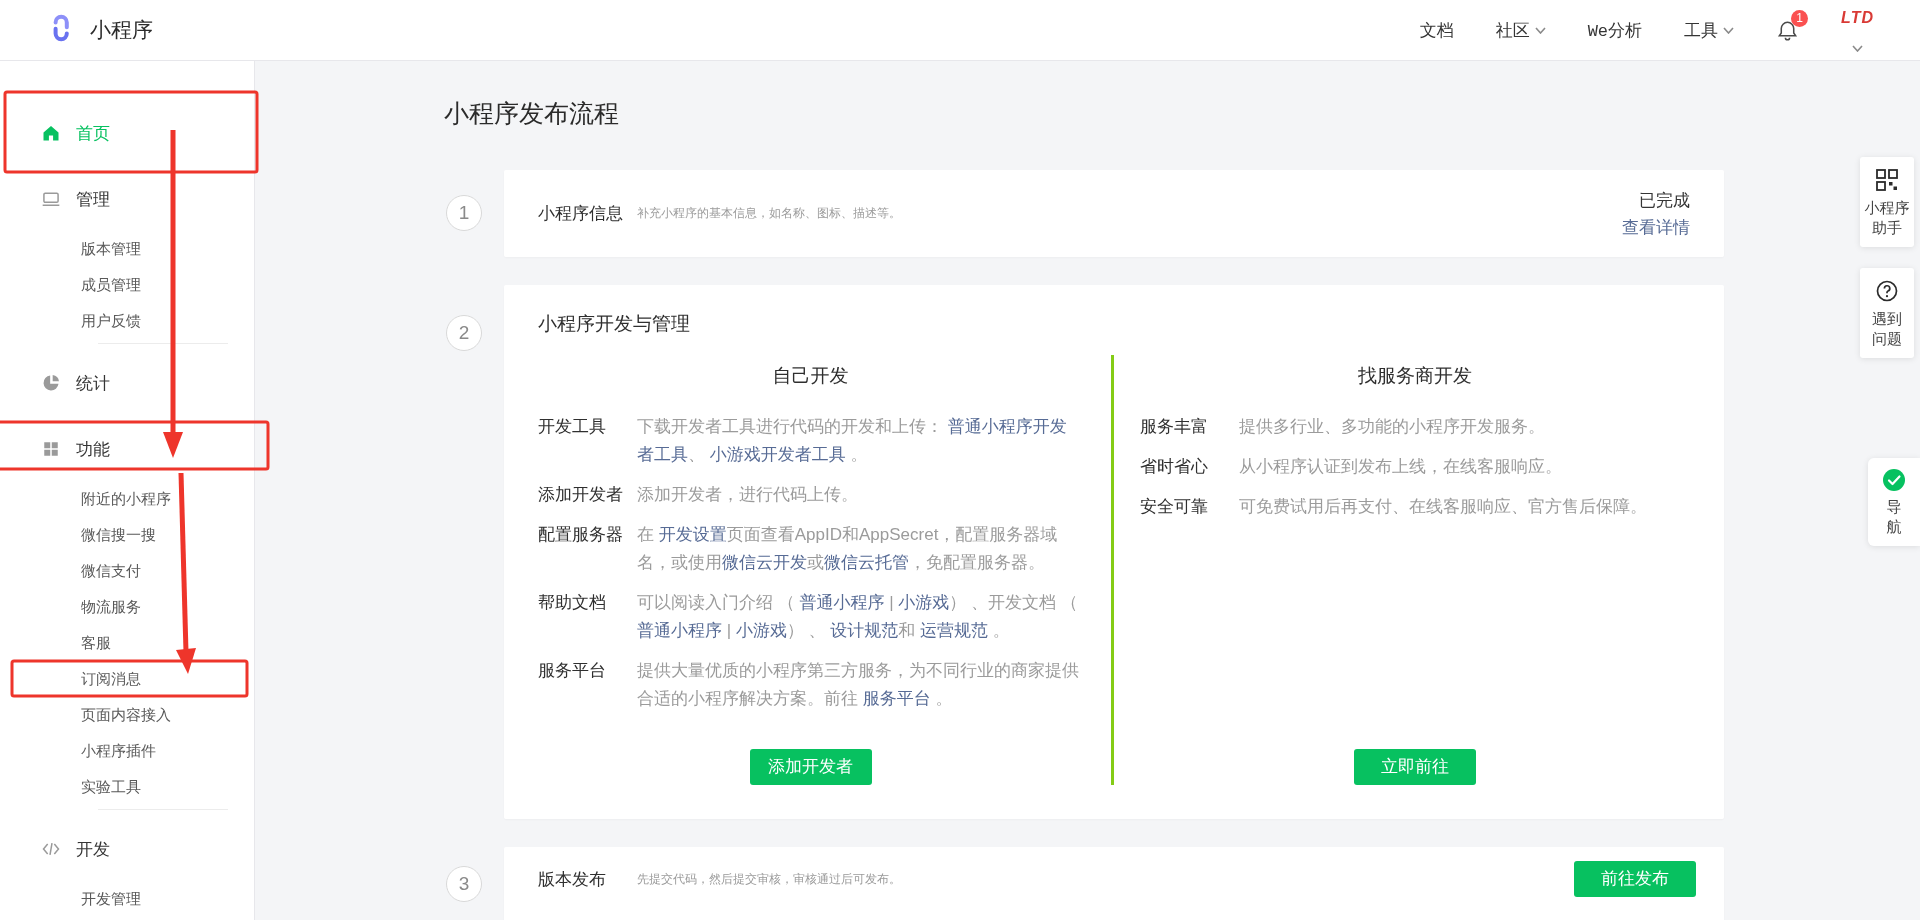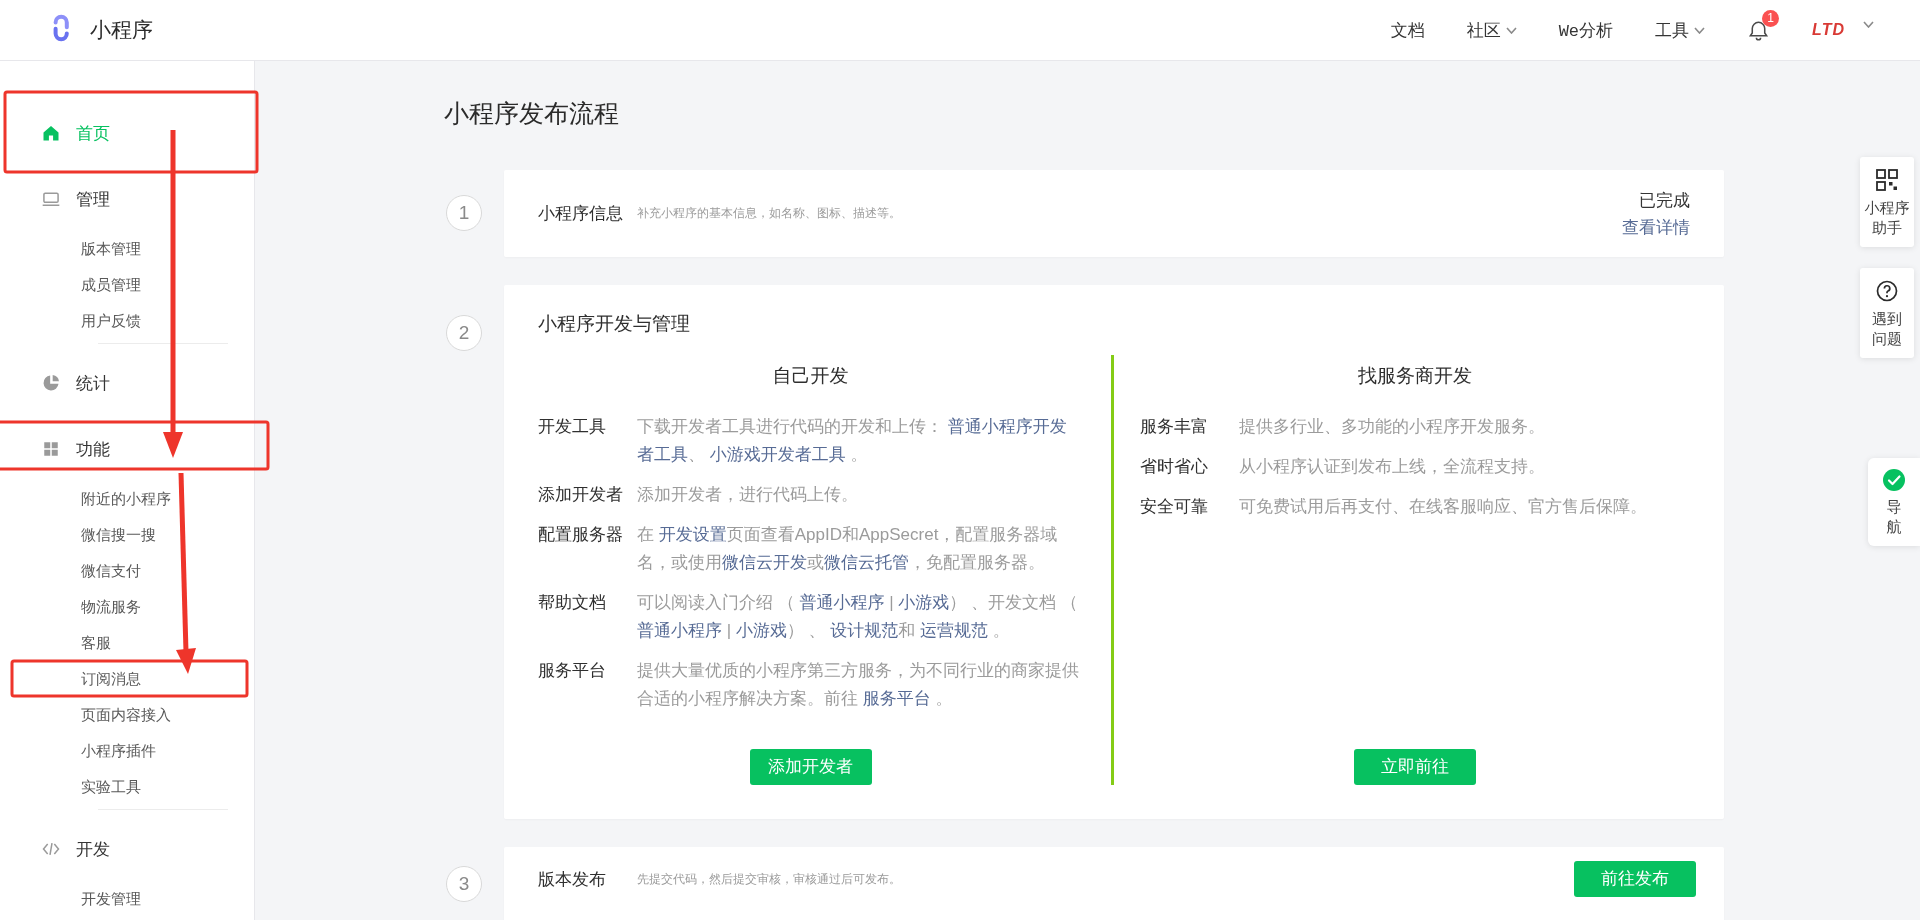--- a/index.html
+++ b/index.html
@@ -9,21 +9,21 @@
   
   .header { position:fixed; top:0; left:0; width:1920px; height:61px; background:#fff;
     border-bottom:1px solid #e7e7eb; display:flex; align-items:center; padding:0 46px; z-index:30; }
   .brand { display:flex; align-items:center; gap:12px; font-size:21px; color:#2b2b2b; }
   .header-nav { margin-left:auto; display:flex; align-items:center; gap:42px; }
   .nav-item { display:flex; align-items:center; gap:5px; font-size:17px; color:#353535; cursor:pointer;font-family:Liberation Mono, monospace; }
   .chev { width:11px; height:7px; }
   .bell-wrap { position:relative; cursor:pointer; display:flex; align-items:center; }
   .badge { position:absolute; top:-9px; right:-9px; min-width:17px; height:17px; border-radius:9px;
     background:#fa5151; color:#fff; font-size:12px; line-height:17px; text-align:center; padding:0 3px; }
-  .account { display:flex; align-items:flex-start; gap:18px; cursor:pointer; }
+  .account { display:flex; align-items:center; gap:18px; cursor:pointer;flex-direction:column; }
   .ltd { color:#d93a35; font-weight:800; font-style:italic; font-size:16px; letter-spacing:1px; }
 
   
   .sidebar { position:fixed; top:61px; left:0; width:255px; height:859px; background:#fff;
     border-right:1px solid #e7e7eb; padding-top:50px; z-index:10; }
   .side-item { height:44px; display:flex; align-items:center; padding-left:40px; gap:15px;
     font-size:17px; color:#353535; cursor:pointer; margin-top:22px; }
   .sidebar > .side-item:first-child { margin-top:0; }
   .side-item.active { color:#07c160; }
   .side-icon { width:21px; height:21px; display:flex; align-items:center; justify-content:center; }
@@ -258,21 +258,21 @@
           </div>
           <div class="col col-right">
             <div class="col-title">找服务商开发</div>
             <div>
                 <div class="dev-row">
                   <span class="dev-label">服务丰富</span>
                   <span class="dev-text">提供多行业、多功能的小程序开发服务。</span>
                 </div>
                 <div class="dev-row">
                   <span class="dev-label">省时省心</span>
-                  <span class="dev-text">从小程序认证到发布上线，全流程支持。</span>
+                  <span class="dev-text">从小程序认证到发布上线，在线客服响应。</span>
                 </div>
                 <div class="dev-row">
                   <span class="dev-label">安全可靠</span>
                   <span class="dev-text">可免费试用后再支付、在线客服响应、官方售后保障。</span>
                 </div>
               </div>
             <div class="col-btn">
               <button class="btn-green">立即前往</button>
             </div>
           </div>

